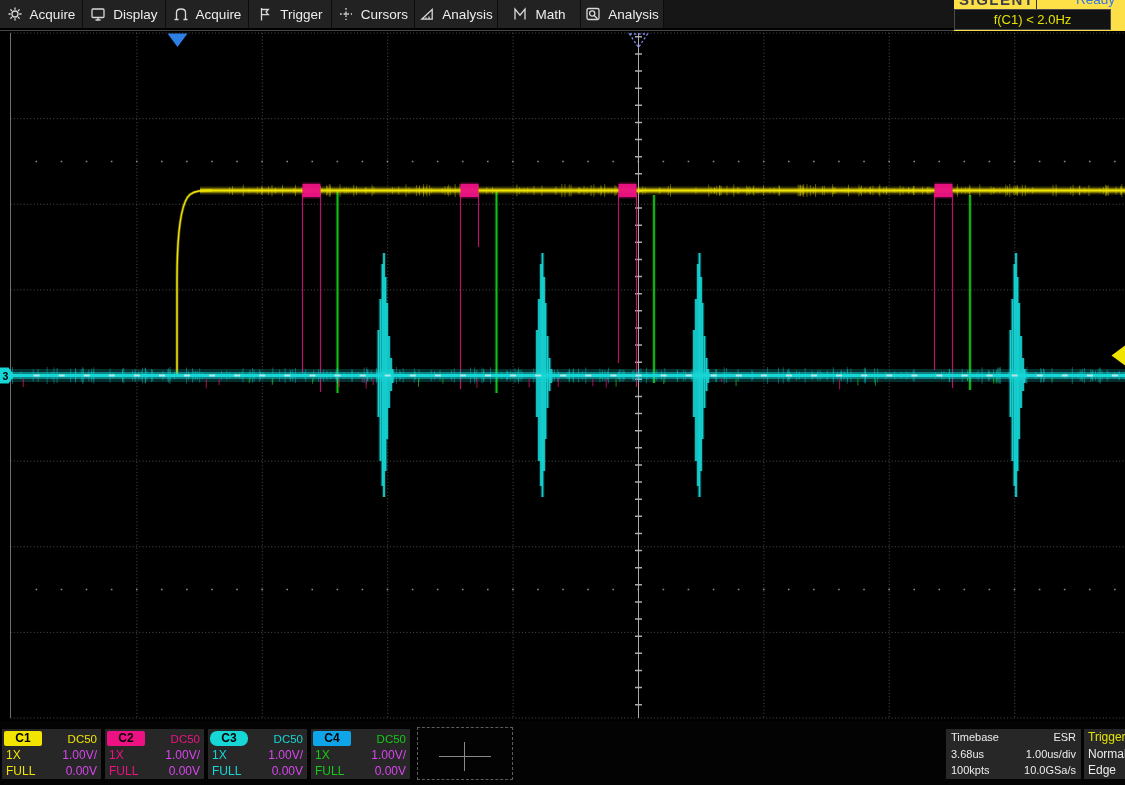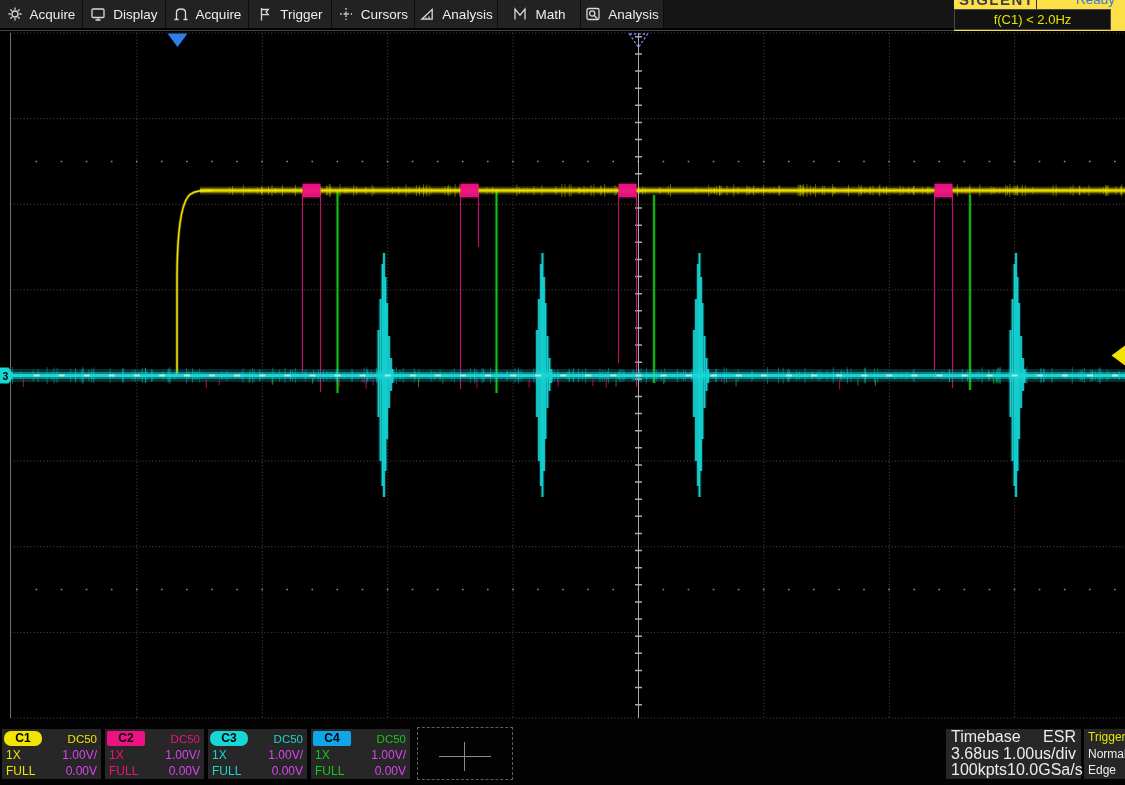--- a/index.html
+++ b/index.html
@@ -27,21 +27,21 @@
   .chbox{position:absolute;top:8px;width:99px;height:50px;background:#272727;font-size:12px;}
   .chrow{display:flex;justify-content:space-between;align-items:center;height:16px;padding:0 4px;}
   .chrow1{height:17px;padding:1px 4px 0 2px;}
   .chbadge{display:inline-block;width:38px;height:15px;border-radius:2px;color:#000;font-weight:bold;
            text-align:center;line-height:15px;font-size:12px;}
   .chcoup{font-size:11.5px;}
   .chval{color:#d946ef;}
   .dashbox{position:absolute;left:417px;top:6px;width:96px;height:53px;border:1px dashed #5d5d5d;box-sizing:border-box;}
   .crossh{position:absolute;left:21px;top:28px;width:52px;height:1px;background:#8a8a8a;}
   .crossv{position:absolute;left:46px;top:14px;width:1px;height:29px;background:#8a8a8a;}
-  .tbbox{position:absolute;left:946px;top:8px;width:135px;height:50px;background:#272727;color:#ececec;font-size:16px;}
+  .tbbox{position:absolute;left:946px;top:8px;width:135px;height:50px;background:#272727;color:#ececec;font-size:11px;}
   .tbrow{display:flex;justify-content:space-between;height:16.5px;align-items:center;padding:0 5px;}
   .trbox{position:absolute;left:1084px;top:8px;width:80px;height:50px;background:#272727;font-size:12px;color:#ececec;}
   .trrow{height:16.5px;display:flex;align-items:center;padding:0 0 0 4px;}
   .trtitle{color:#e3e300;}
 </style>
 </head>
 <body>
 
 <div class="menubar">
   <div class="mbtn">
@@ -802,21 +802,21 @@
       <polygon points="1125,314.5 1125,334.5 1111.5,324.5" fill="#f0e400"></polygon>
       <polygon points="0,336.5 8.5,336.5 14.5,344.5 8.5,352.5 0,352.5" fill="#17d6d6"></polygon>
       <text x="2.5" y="348.5" fill="#000" font-size="10.5" font-weight="bold" font-family="Liberation Sans, sans-serif">3</text>
     </svg>
 </div>
 
 <div class="bottombar">
 
   <div class="chbox" style="left:2px">
     <div class="chrow chrow1">
-        <span class="chbadge" style="background: rgb(240, 228, 0); border-radius: 7px;">C1</span>
+        <span class="chbadge" style="background: rgb(240, 228, 0);">C1</span>
         <span class="chcoup" style="color: rgb(240, 228, 0);">DC50</span>
       </div>
     <div class="chrow">
         <span class="chatt" style="color: rgb(240, 228, 0);">1X</span>
         <span class="chval">1.00V/</span>
       </div>
     <div class="chrow">
         <span class="chatt" style="color: rgb(240, 228, 0);">FULL</span>
         <span class="chval">0.00V</span>
       </div>

